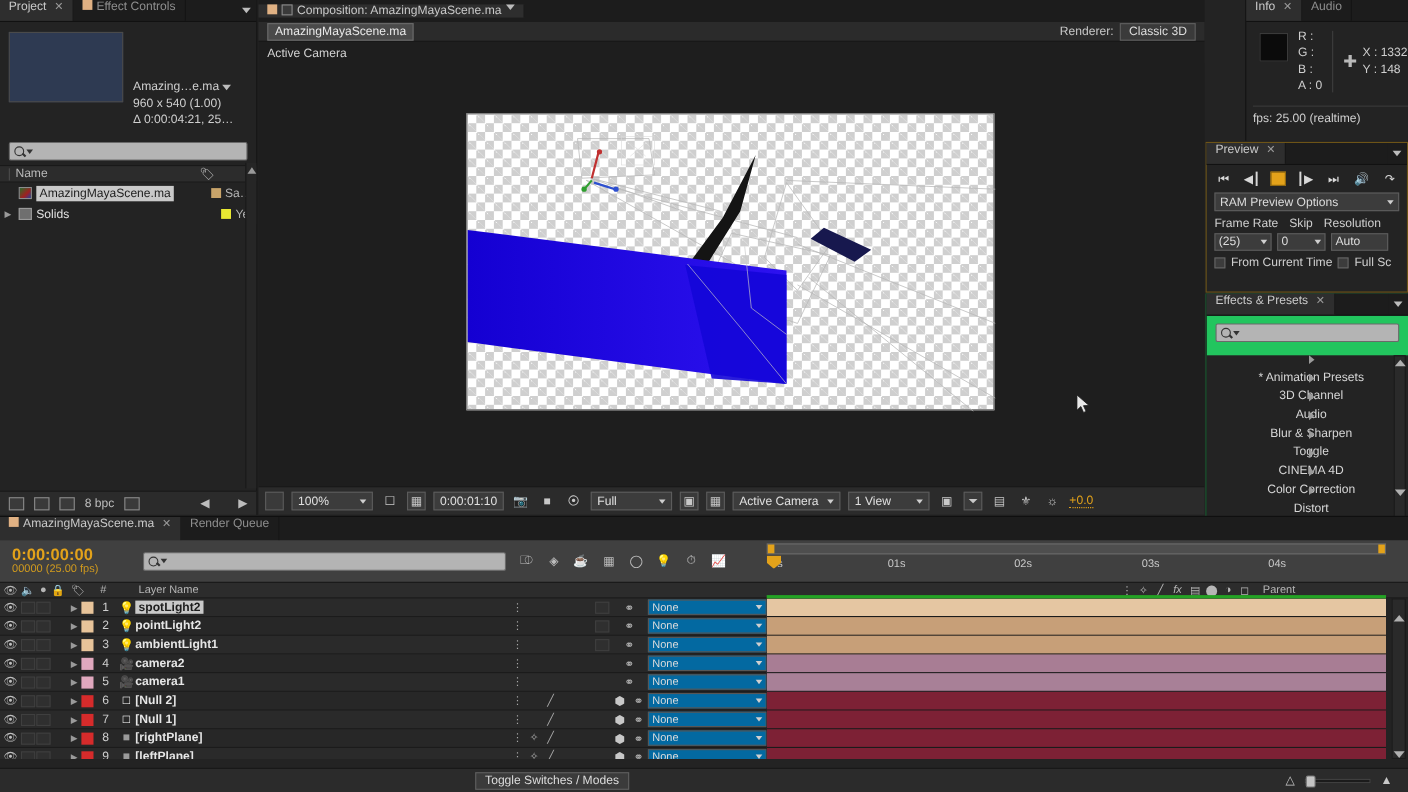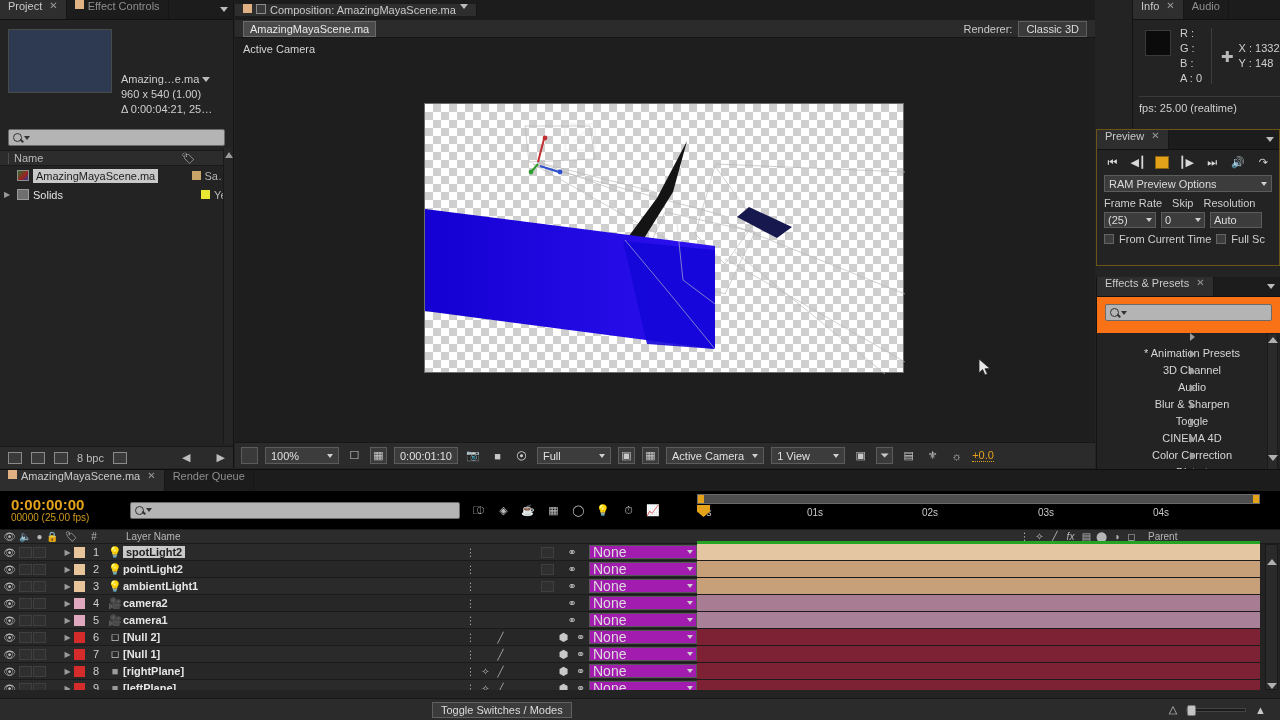--- a/index.html
+++ b/index.html
@@ -123,31 +123,31 @@
   #preview .row { display:flex; align-items:center; gap:6px; padding:2px 7px; }
   #preview .select {
     flex:1; height:17px; background:#3c3c3c; border:1px solid #5c5c5c; color:#dcdcdc;
     display:flex; align-items:center; justify-content:space-between; padding:0 4px;
   }
   #preview .lbl { font-size:11px; color:#cfcfcf; }
   #preview .small-select { height:16px; background:#3c3c3c;border:1px solid #5c5c5c;color:#dcdcdc;
     display:flex;align-items:center;justify-content:space-between;padding:0 3px;gap:6px;}
   .chk { width:10px;height:10px;background:#3c3c3c;border:1px solid #646464; display:inline-block;}
 
-  #effects { left:1096px; top:267px; width:184px; height:246px; background:#f97316; border-left:1px solid #131313;margin-top:10px;}
+  #effects { left:1096px; top:267px; width:184px; height:246px; background:#22c55e; border-left:1px solid #131313;}
   #effects .list { position:absolute; left:0; right:0; top:56px; bottom:14px; overflow:hidden; background:#232323;}
   .eff-row { display:flex; align-items:center; gap:6px; height:17px; padding-left:7px; color:#d6d6d6; font-size:11px;flex-direction:column;}
   .twirl-r { width:0;height:0;border-top:4px solid transparent;border-bottom:4px solid transparent;border-left:5px solid #9b9b9b;}
   #effects .vscroll { position:absolute; right:2px; top:56px; bottom:16px; width:11px; background:#2a2a2a; border:1px solid #1a1a1a;}
   .sc-arrow { width:9px;height:0;border-left:5px solid transparent;border-right:5px solid transparent; }
 
   
   #timeline { left:0; top:469px; width:1280px; height:251px; background:#232323; border-top:1px solid #0f0f0f;}
   #timeline .tl-tabbar { height:21px; background:#1c1c1c; display:flex; align-items:stretch; }
-  #timeline .tl-head { height:38px; display:flex; align-items:center; background:#000000; }
+  #timeline .tl-head { height:38px; display:flex; align-items:center; background:#404040; }
   .tc-big { color:#e3a21a; font-size:15px; font-weight:bold; line-height:15px; }
   .tc-sm { color:#d09a1e; font-size:10px; line-height:12px; }
   #timeline .tl-search {
     width:330px; height:17px; background:#b4b4b4;border:1px solid #6a6a6a;border-radius:2px;
     display:flex;align-items:center;padding:0 4px;gap:2px;
   }
   .tlicon { width:17px;height:15px; display:flex;align-items:center;justify-content:center; color:#bdbdbd;}
   .ruler { position:absolute; left:697px; right:20px; top:21px; height:38px; }
   .workbar { position:absolute; left:0; right:0; top:3px; height:10px; background:#4e4e4e; border:1px solid #6a6a6a;}
   .wb-handle { position:absolute; top:0; width:6px; height:8px; background:#e3a21a; }
@@ -167,22 +167,22 @@
   .lrow .cellbox { width:13px; height:11px; border:1px solid #3f3f3f; background:#2f2f2f; margin-right:1px;}
   .lrow .twirl { width:13px; color:#9a9a9a; font-size:8px; text-align:center;}
   .lrow .colorchip { width:11px;height:11px; }
   .lrow .num { width:22px; text-align:center; color:#cfcfcf; }
   .lrow .licon { width:16px; text-align:center; }
   .lrow .lname { color:#e6e6e6; font-weight:bold; }
   .lrow.sel .lname { background:#c9c9c9; color:#1d1d1d; padding:0 3px;}
   .sw { display:flex; align-items:center; }
   .sw span { width:15px; text-align:center; color:#a8a8a8; font-size:10px;}
   .parent-sel {
-    width:108px; height:14px; background:#a21caf;border:1px solid #575757;color:#dcdcdc;
-    display:flex;align-items:center;justify-content:space-between;padding:0 3px;font-size:14px;
+    width:108px; height:14px; background:#0369a1;border:1px solid #575757;color:#dcdcdc;
+    display:flex;align-items:center;justify-content:space-between;padding:0 3px;font-size:10px;
   }
   .tracks { position:absolute; left:697px; top:74px; right:20px; bottom:30px; overflow:hidden; background:#232323;}
   .trow { height:17px; border-bottom:1px solid #1b1b1b; }
   .greenbar { position:absolute; left:697px; right:20px; top:71px; height:3px; background:#24a324; z-index:4;}
   .tl-foot {
     position:absolute; left:0; right:0; bottom:0; height:22px; background:#2b2b2b; border-top:1px solid #171717;
     display:flex; align-items:center; gap:8px; padding:0 8px;
   }
   .toggle-btn { background:#3b3b3b;border:1px solid #606060;color:#dcdcdc;padding:1px 8px;font-size:11px;}
   .zoom-slider { width:60px;height:4px;background:#1b1b1b;border:1px solid #444; position:relative;}

